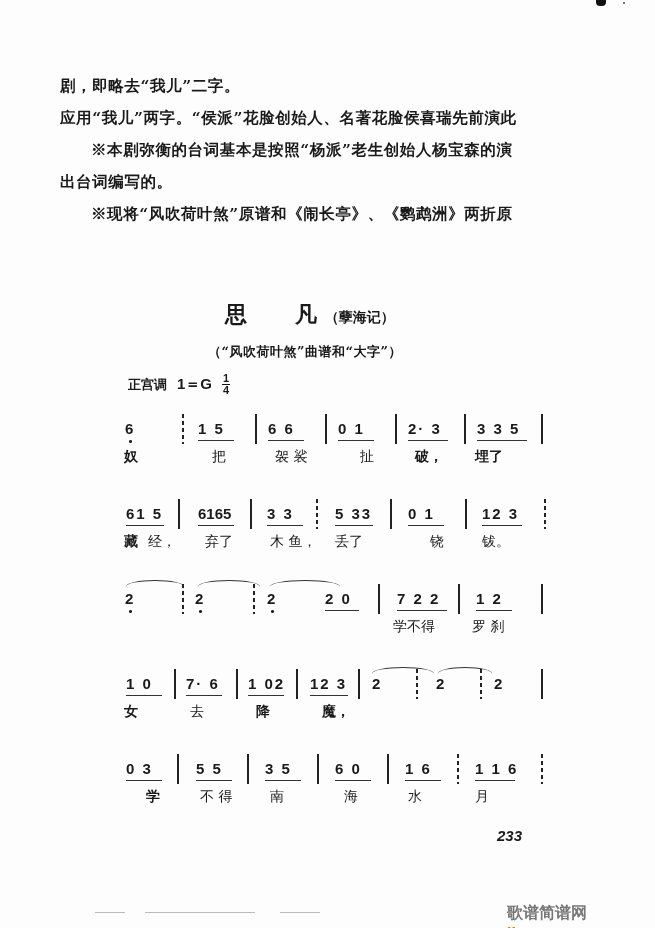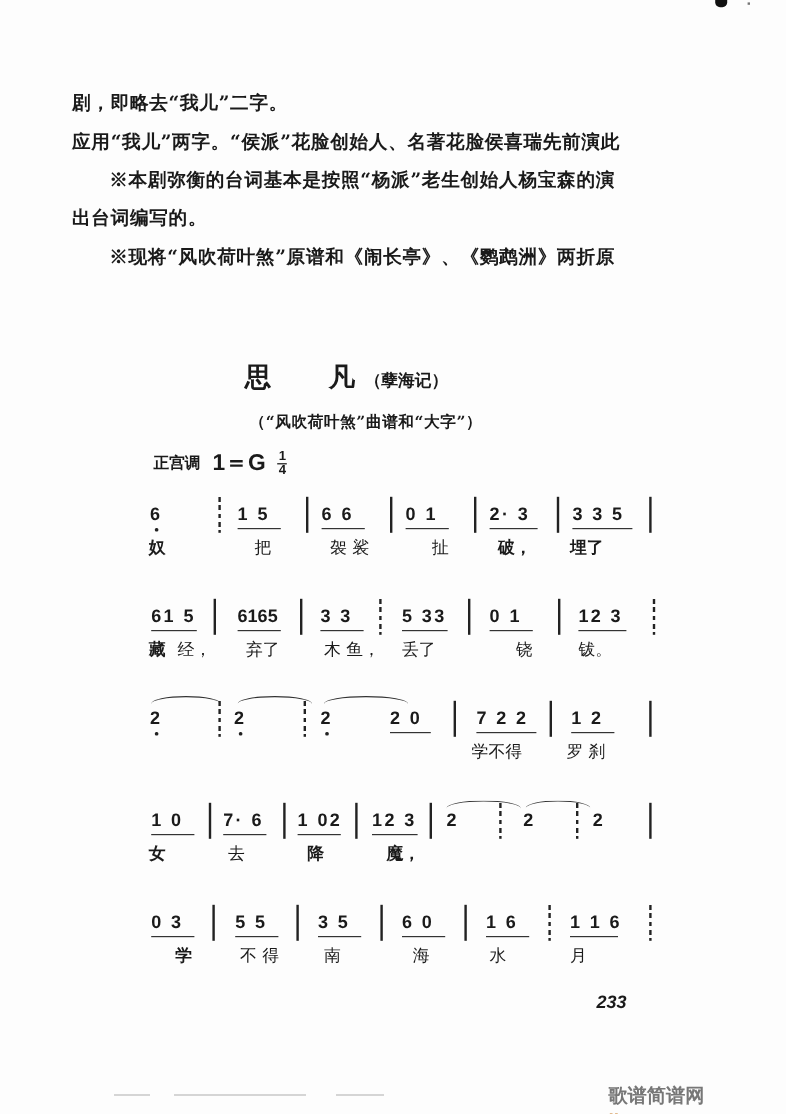--- a/index.html
+++ b/index.html
@@ -6,26 +6,26 @@
   body {
     width: 655px; height: 928px; position: relative; overflow: hidden;
     background: #fdfdfd; color: #1a1a1a;
     font-family: "DejaVu Serif", serif;
   }
   .corner-mark { position: absolute; left: 596px; top: 0; width: 10px; height: 6px; background: #111; border-radius: 0 0 4px 4px; }
   .corner-dot { position: absolute; left: 623px; top: 2px; width: 2px; height: 2px; background: #777; }
   .prose { position: absolute; left: 60px; width: 480px; font-size: 15.5px; font-weight: bold; letter-spacing: 0.6px; }
   .prose p { margin: 0; line-height: 32px; }
   .prose .indent { text-indent: 31px; }
-  .title { position: absolute; top: 300px; left: 204px; font-size: 22px; font-weight: bold; text-align: right; }
+  .title { position: absolute; top: 300px; left: 225px; font-size: 22px; font-weight: bold; text-align: right; }
   .title .gap { display: inline-block; width: 48px; }
   .title .sub { font-size: 14px; font-weight: bold; }
   .source { position: absolute; top: 343px; left: 208px; font-size: 13px; font-weight: bold; letter-spacing: 0.5px; }
   .keysig { position: absolute; top: 373px; left: 128px; font-size: 13px; font-weight: bold; display: flex; align-items: center; gap: 10px; }
-  .keysig .key { font-family: "Liberation Sans", sans-serif; font-size: 19px; }
+  .keysig .key { font-family: "Liberation Sans", sans-serif; font-size: 15px; }
   .frac { display: inline-flex; flex-direction: column; align-items: center; font-family: "Liberation Sans", sans-serif; font-size: 11px; line-height: 11px; }
   .frac .bar { width: 8px; border-top: 1px solid #111; }
 
   .row { position: absolute; left: 120px; width: 430px; height: 70px; }
   .note { position: absolute; top: 12px; font-family: "Liberation Sans", sans-serif; font-weight: bold; font-size: 15px; letter-spacing: 2px; }
   .bar-line { position: absolute; top: 6px; width: 1.5px; height: 30px; background: #222; }
   .bar-line.dashed { background: repeating-linear-gradient(#222 0 4px, transparent 4px 7px); }
   .uline { position: absolute; height: 1.2px; background: #333; }
   .dot { position: absolute; width: 2.5px; height: 2.5px; border-radius: 50%; background: #222; }
   .lyric { position: absolute; top: 40px; font-size: 14px; font-weight: bold; }

